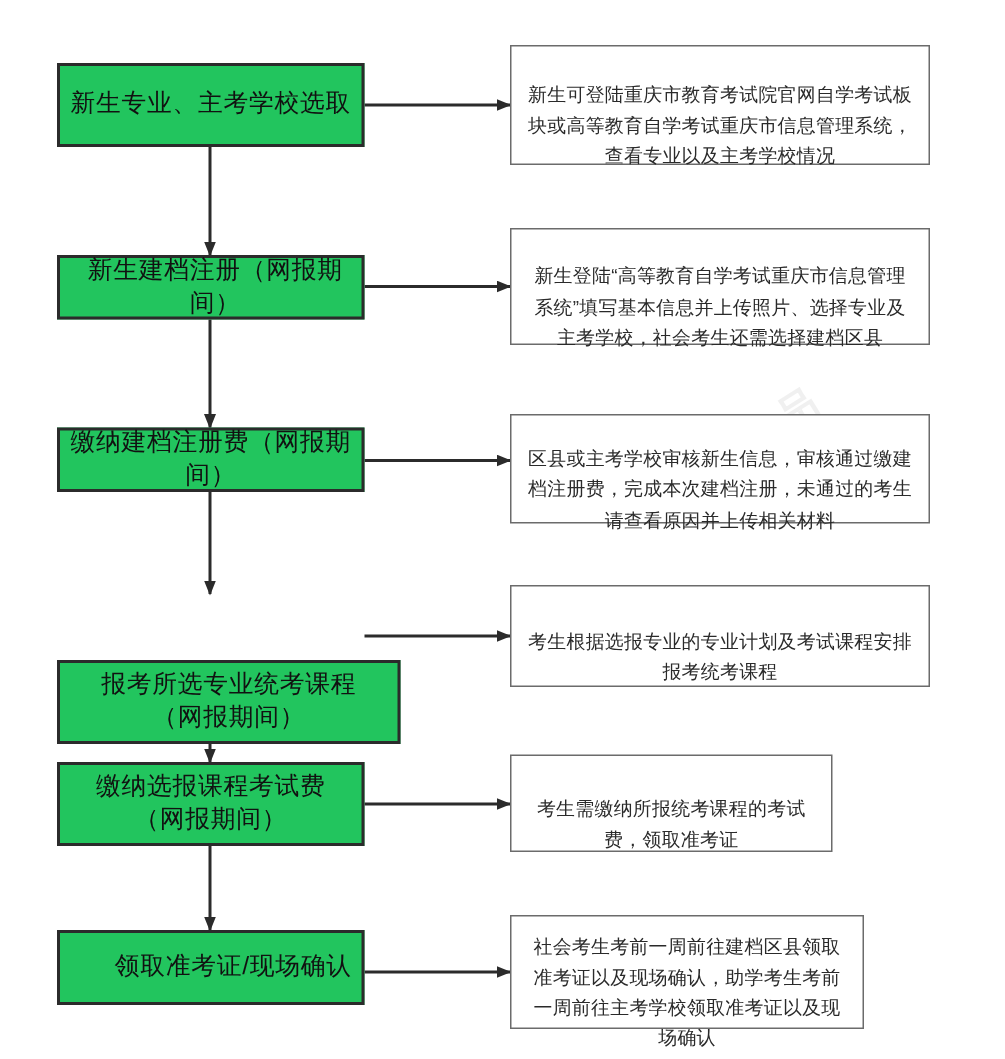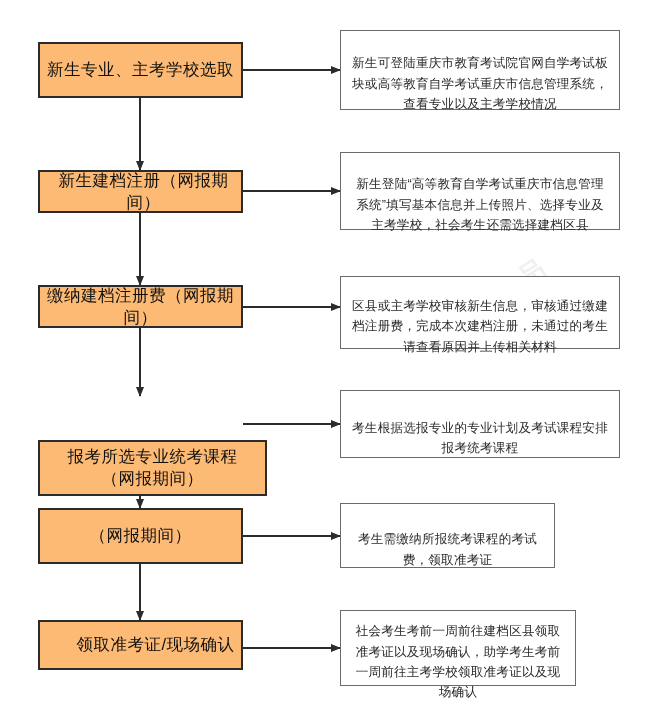--- a/index.html
+++ b/index.html
@@ -46,21 +46,21 @@
     left: 0; top: 0;
     width: 670px; height: 706px;
     pointer-events: none;
   }
 
   
   .proc-box {
     position: absolute;
     box-sizing: border-box;
     border: 2.5px solid #2b2b2b;
-    background: #fdba74;
+    background: #22c55e;
     display: flex;
     align-items: center;
     justify-content: center;
     text-align: center;
     line-height: 1.32;
     font-size: 16.5px;
     color: #111;
     padding: 2px 6px;
     letter-spacing: 0.5px;
   }
@@ -157,20 +157,21 @@
       <span>报考所选专业统考课程</span>
       <span class="l2">（网报期间）</span>
     </span>
   </div>
   <div class="note-box" style="left:340px; top:390px; width:280px; height:68px;">
     <span class="ntext">考生根据选报专业的专业计划及考试课程安排报考统考课程</span>
   </div>
 
   <div class="proc-box" style="left:38px; top:508px; width:205px; height:56px;">
     <span class="lines">
+      <span>缴纳选报课程考试费</span>
       <span class="l2">（网报期间）</span>
     </span>
   </div>
   <div class="note-box" style="left:340px; top:503px; width:215px; height:65px;">
     <span class="ntext">考生需缴纳所报统考课程的考试费，领取准考证</span>
   </div>
 
   <div class="proc-box" style="left:38px; top:620px; width:205px; height:50px;padding-left:36px;">
     <span class="lines">
       <span>领取准考证/现场确认</span>

